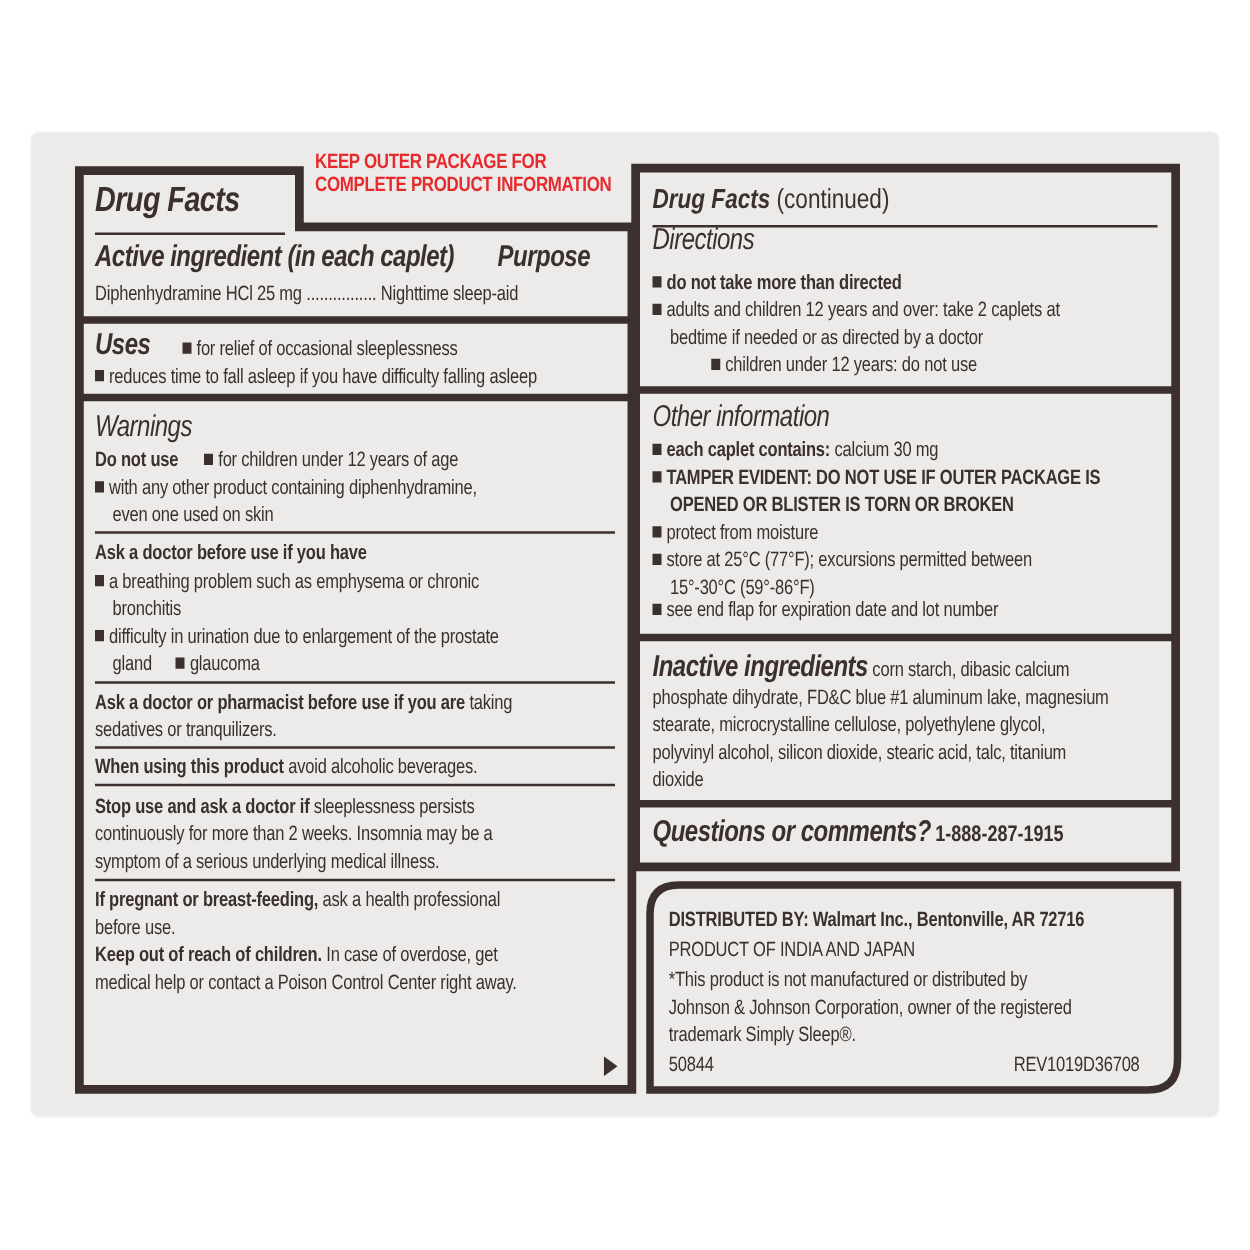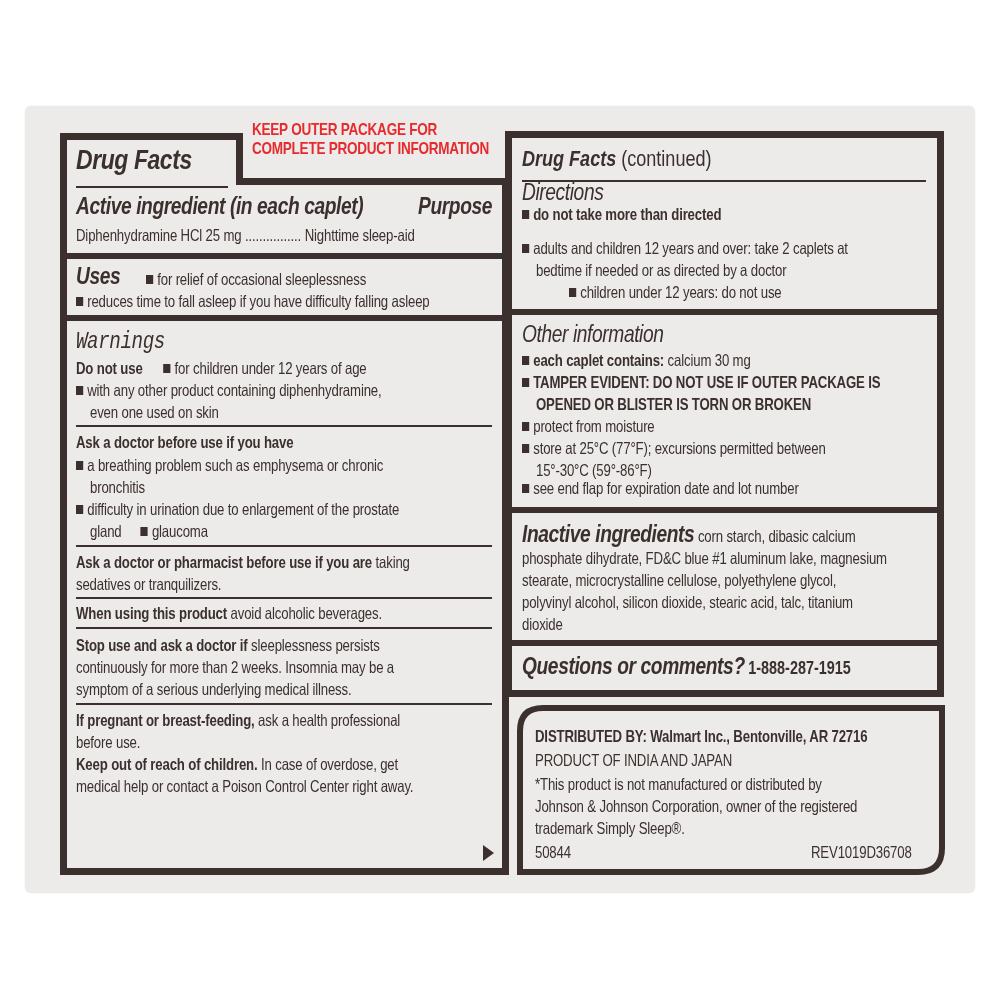--- a/index.html
+++ b/index.html
@@ -41,21 +41,21 @@
 <div class="abs h1" style="left:76px;top:144px;">
   <span class="cond" style="transform:scaleX(0.82)">Drug Facts</span>
 </div>
 <div class="thin" style="left:76px;top:186px;width:152px;"></div>
 
 <div class="abs h2" style="left:76px;top:192px;">
   <span class="cond" style="transform:scaleX(0.8)">
     <span>Active ingredient (in each caplet)</span>
   </span>
 </div>
-<div class="abs h2" style="left:418px;top:192px;">
+<div class="abs h2" style="left:398px;top:192px;">
   <span class="cond" style="transform:scaleX(0.8)">Purpose</span>
 </div>
 <div class="abs t" style="left:76px;top:225px;">
   <span class="cond" style="transform:scaleX(0.8)">
     <span>Diphenhydramine HCl 25 mg</span>
     <span>................</span>
     <span>Nighttime sleep-aid</span>
   </span>
 </div>
 <div class="thick" style="left:63px;top:253px;width:442px;"></div>
@@ -64,21 +64,21 @@
   <span class="cond" style="transform:scaleX(0.8)">Uses</span>
 </div>
 <div class="abs t" style="left:146px;top:269px;">
   <span class="cond" style="transform:scaleX(0.8)"><span class="sq"></span><span>for relief of occasional sleeplessness</span></span>
 </div>
 <div class="abs t" style="left:76px;top:291px;">
   <span class="cond" style="transform:scaleX(0.8)"><span class="sq"></span><span>reduces time to fall asleep if you have difficulty falling asleep</span></span>
 </div>
 <div class="thick" style="left:63px;top:315px;width:442px;"></div>
 
-<div class="abs h2" style="left:76px;top:328px;font-family:Liberation Mono, monospace;">
+<div class="abs h2" style="left:76px;top:328px;">
   <span class="cond" style="transform:scaleX(0.8);font-weight:normal">Warnings</span>
 </div>
 <div class="abs t" style="left:76px;top:358px;">
   <span class="cond" style="transform:scaleX(0.8)"><span class="b">Do not use</span><span style="display:inline-block;width:26px"></span><span class="sq"></span><span>for children under 12 years of age</span></span>
 </div>
 <div class="abs t" style="left:76px;top:380px;">
   <span class="cond" style="transform:scaleX(0.8)"><span class="sq"></span><span>with any other product containing diphenhydramine,</span></span>
 </div>
 <div class="abs t" style="left:90px;top:402px;">
   <span class="cond" style="transform:scaleX(0.8)">even one used on skin</span>
@@ -144,21 +144,21 @@
 </svg>
 
 <div class="abs" style="left:522px;top:146px;font-size:22px;">
   <span class="cond" style="transform:scaleX(0.82)"><span class="b" style="font-style:italic">Drug Facts</span> <span>(continued)</span></span>
 </div>
 <div class="thin" style="left:522px;top:180px;width:404px;"></div>
 
 <div class="abs h2" style="left:522px;top:178px;">
   <span class="cond" style="transform:scaleX(0.8);font-weight:normal">Directions</span>
 </div>
-<div class="abs t" style="left:522px;top:204px;">
+<div class="abs t" style="left:522px;top:216px;">
   <span class="cond b" style="transform:scaleX(0.8)"><span class="sq"></span><span>do not take more than directed</span></span>
 </div>
 <div class="abs t" style="left:522px;top:238px;">
   <span class="cond" style="transform:scaleX(0.8)"><span class="sq"></span><span>adults and children 12 years and over: take 2 caplets at</span></span>
 </div>
 <div class="abs t" style="left:536px;top:260px;">
   <span class="cond" style="transform:scaleX(0.8)">bedtime if needed or as directed by a doctor</span>
 </div>
 <div class="abs t" style="left:522px;top:282px;padding-left:47px;">
   <span class="cond" style="transform:scaleX(0.8)"><span class="sq"></span><span>children under 12 years: do not use</span></span>

